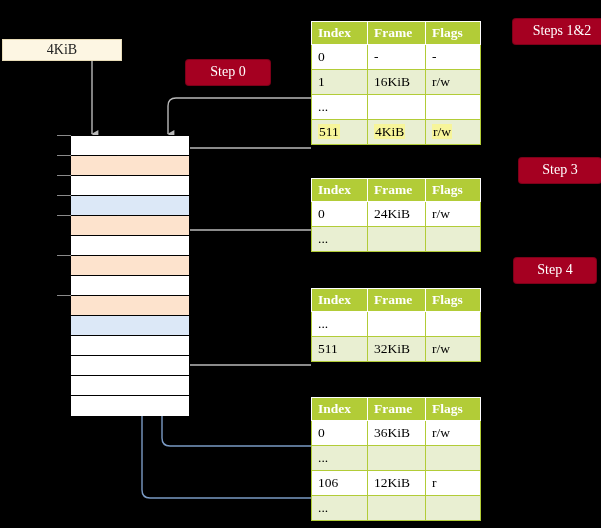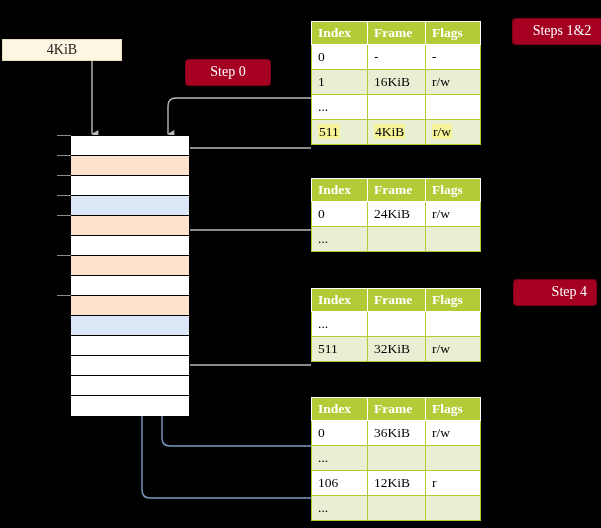--- a/index.html
+++ b/index.html
@@ -133,21 +133,24 @@
   <div class="kibbox" style="left:2px;top:39px;width:118px;height:20px;">
     <span>4KiB</span>
   </div>
 
   <div class="badge" style="left:186px;top:40px;width:66px;margin-top:20px;">
     <span>Step 0</span>
   </div>
   <div class="badge" style="left:513px;top:19px;width:80px;">
     <span>Steps 1&amp;2</span>
   </div>
-  <div class="badge" style="left:514px;top:280px;width:64px;text-align:right;">
+  <div class="badge" style="left:519px;top:158px;width:64px;">
+    <span>Step 3</span>
+  </div>
+  <div class="badge" style="left:514px;top:258px;width:64px;">
     <span>Step 4</span>
   </div>
 
   <div class="memcol" id="memcol" style="left:70px;top:135px;width:120px;height:281px;">
       <div class="memrow" style="height: 20px; background: rgb(255, 255, 255);"></div>
       <div class="memrow" style="height: 20px; background: rgb(253, 227, 205);"></div>
       <div class="memrow" style="height: 20px; background: rgb(255, 255, 255);"></div>
       <div class="memrow" style="height: 20px; background: rgb(220, 232, 247);"></div>
       <div class="memrow" style="height: 20px; background: rgb(253, 227, 205);"></div>
       <div class="memrow" style="height: 20px; background: rgb(255, 255, 255);"></div>

